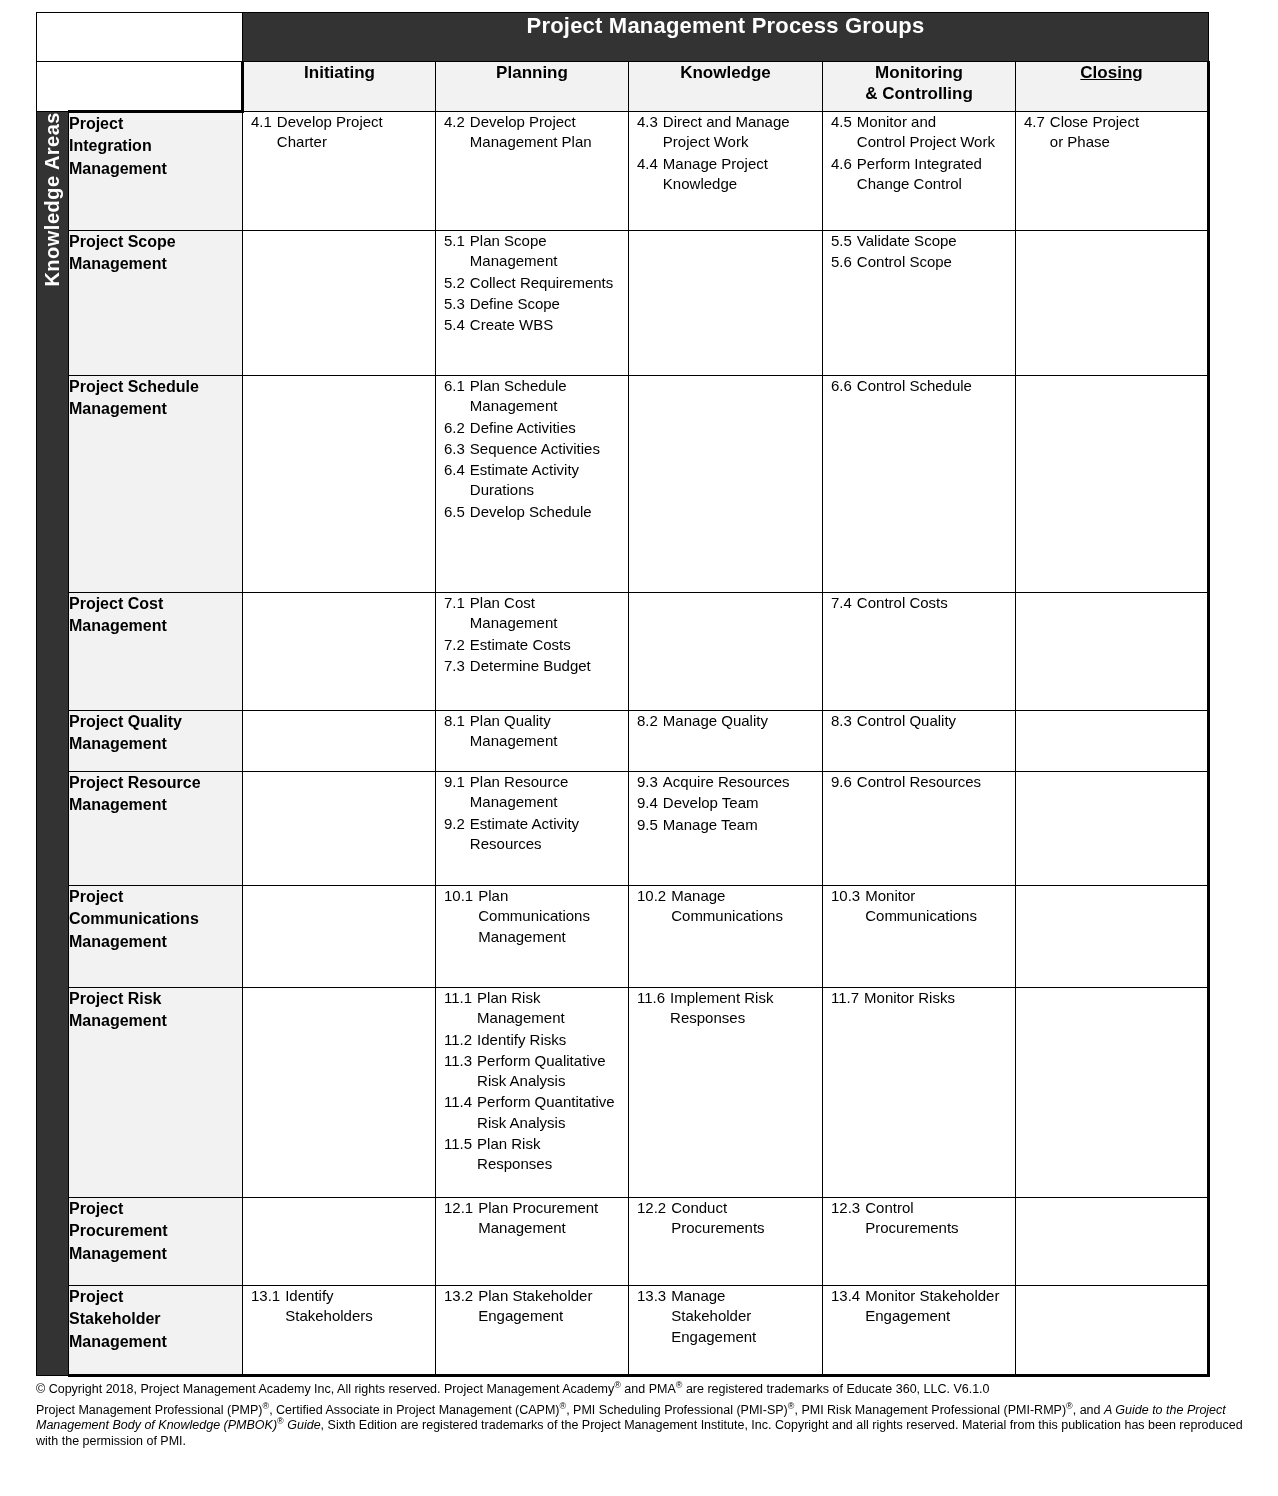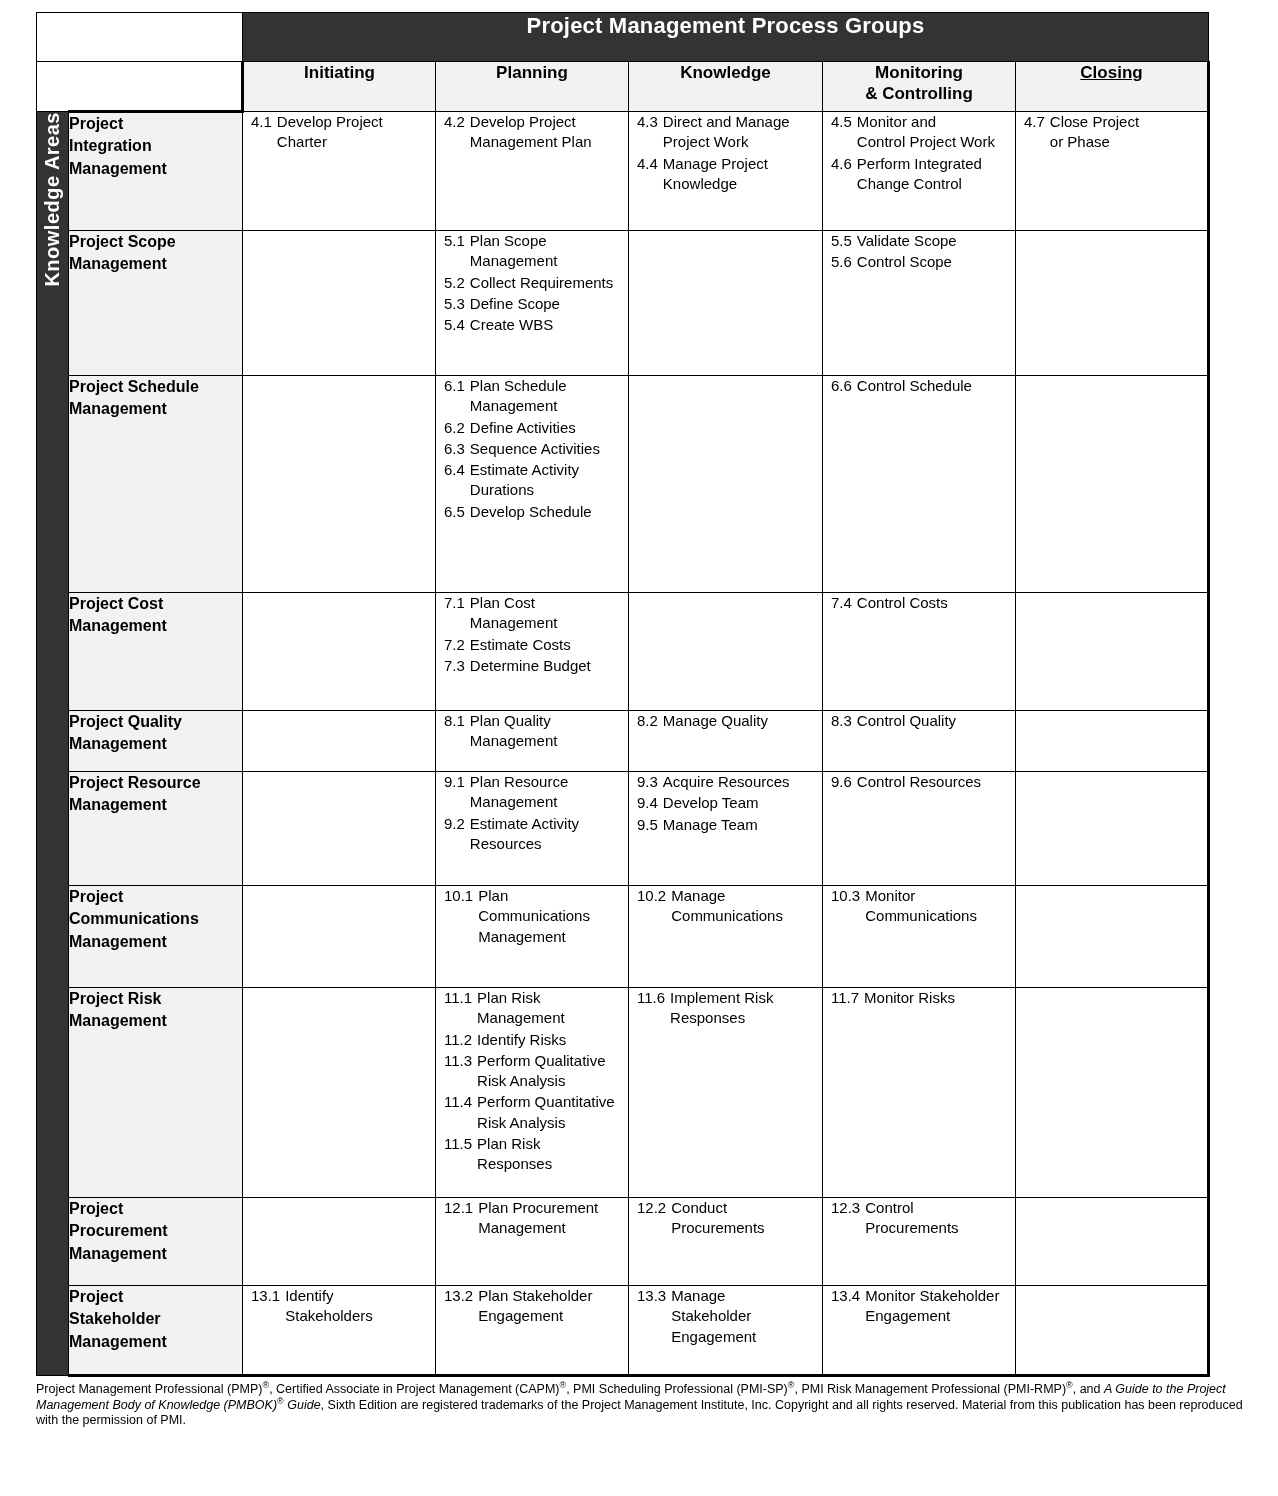--- a/index.html
+++ b/index.html
@@ -483,15 +483,16 @@
               <span class="txt">Monitor Stakeholder
 Engagement</span>
             </div>
           </td>
           <td class="cell br3 bb3"></td>
         </tr>
       </tbody>
   </table>
 
   <div class="footer">
+      <p><span>© Copyright 2018, Project Management Academy Inc, All rights reserved. Project Management Academy</span><sup>®</sup><span> and PMA</span><sup>®</sup><span> are registered trademarks of Educate 360, LLC. V6.1.0</span></p>
       <p><span>Project Management Professional (PMP)</span><sup>®</sup><span>, Certified Associate in Project Management (CAPM)</span><sup>®</sup><span>, PMI Scheduling Professional (PMI-SP)</span><sup>®</sup><span>, PMI Risk Management Professional (PMI-RMP)</span><sup>®</sup><span>, and </span><i>A Guide to the Project Management Body of Knowledge (PMBOK)</i><sup>®</sup><i> Guide</i><span>, Sixth Edition are registered trademarks of the Project Management Institute, Inc. Copyright and all rights reserved. Material from this publication has been reproduced with the permission of PMI.</span></p>
     </div>
 </div>
 
 </body></html>

